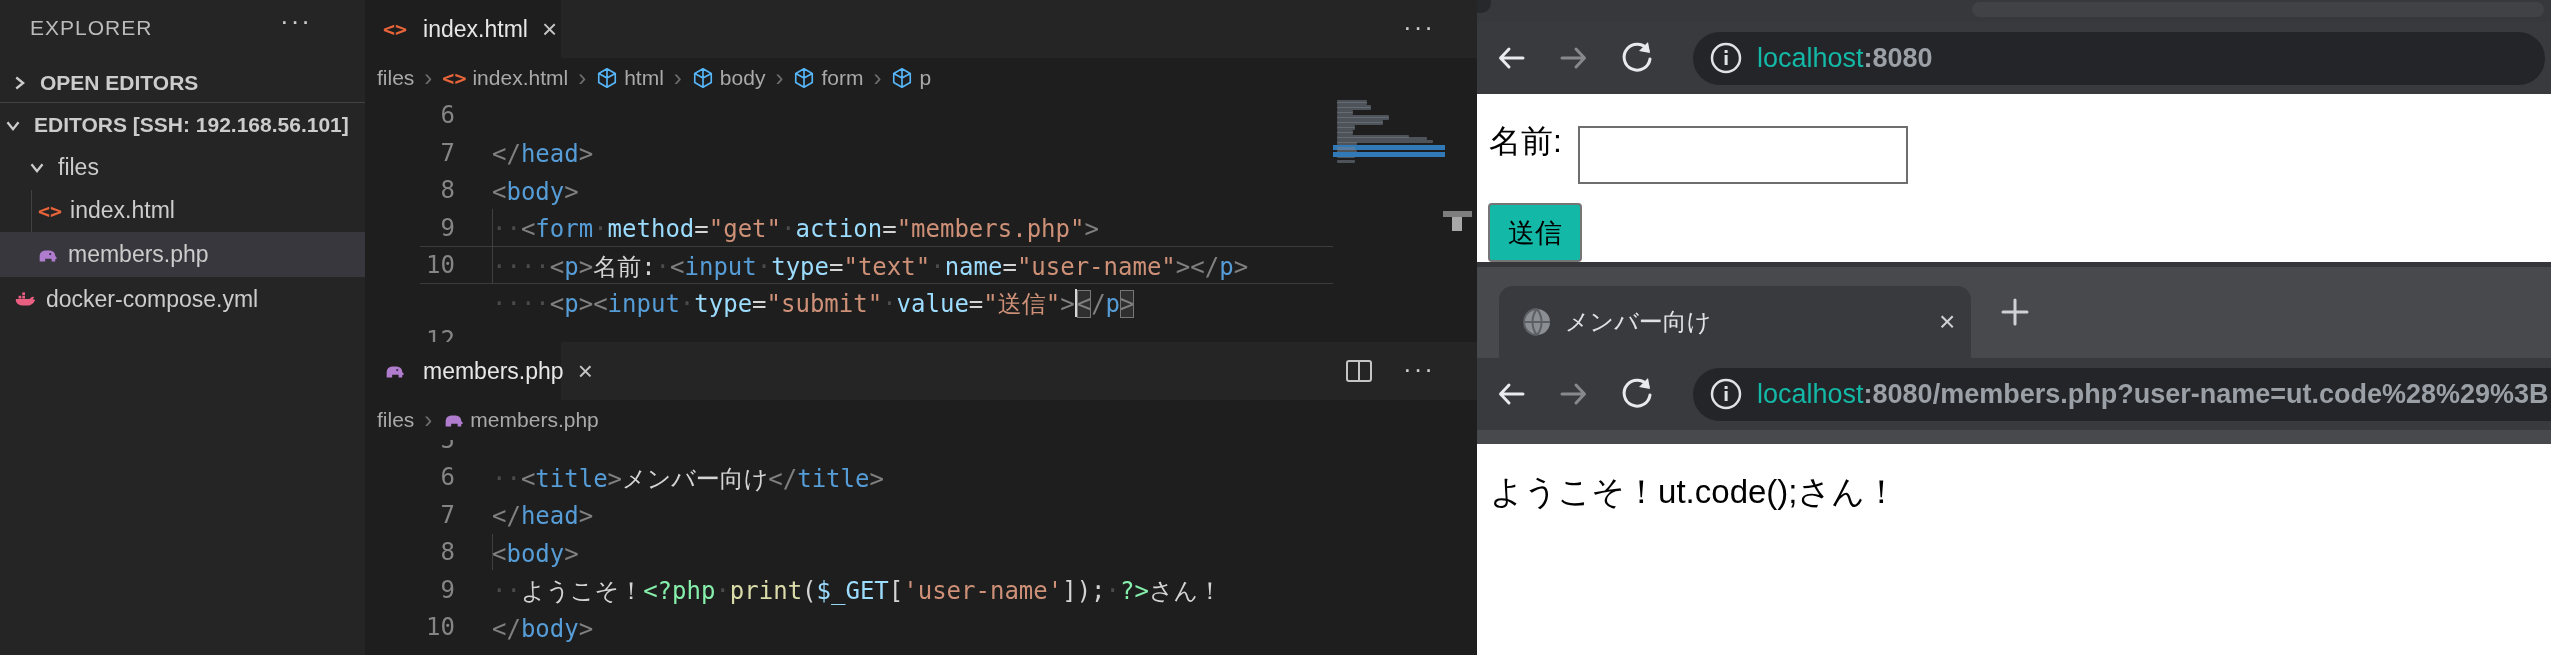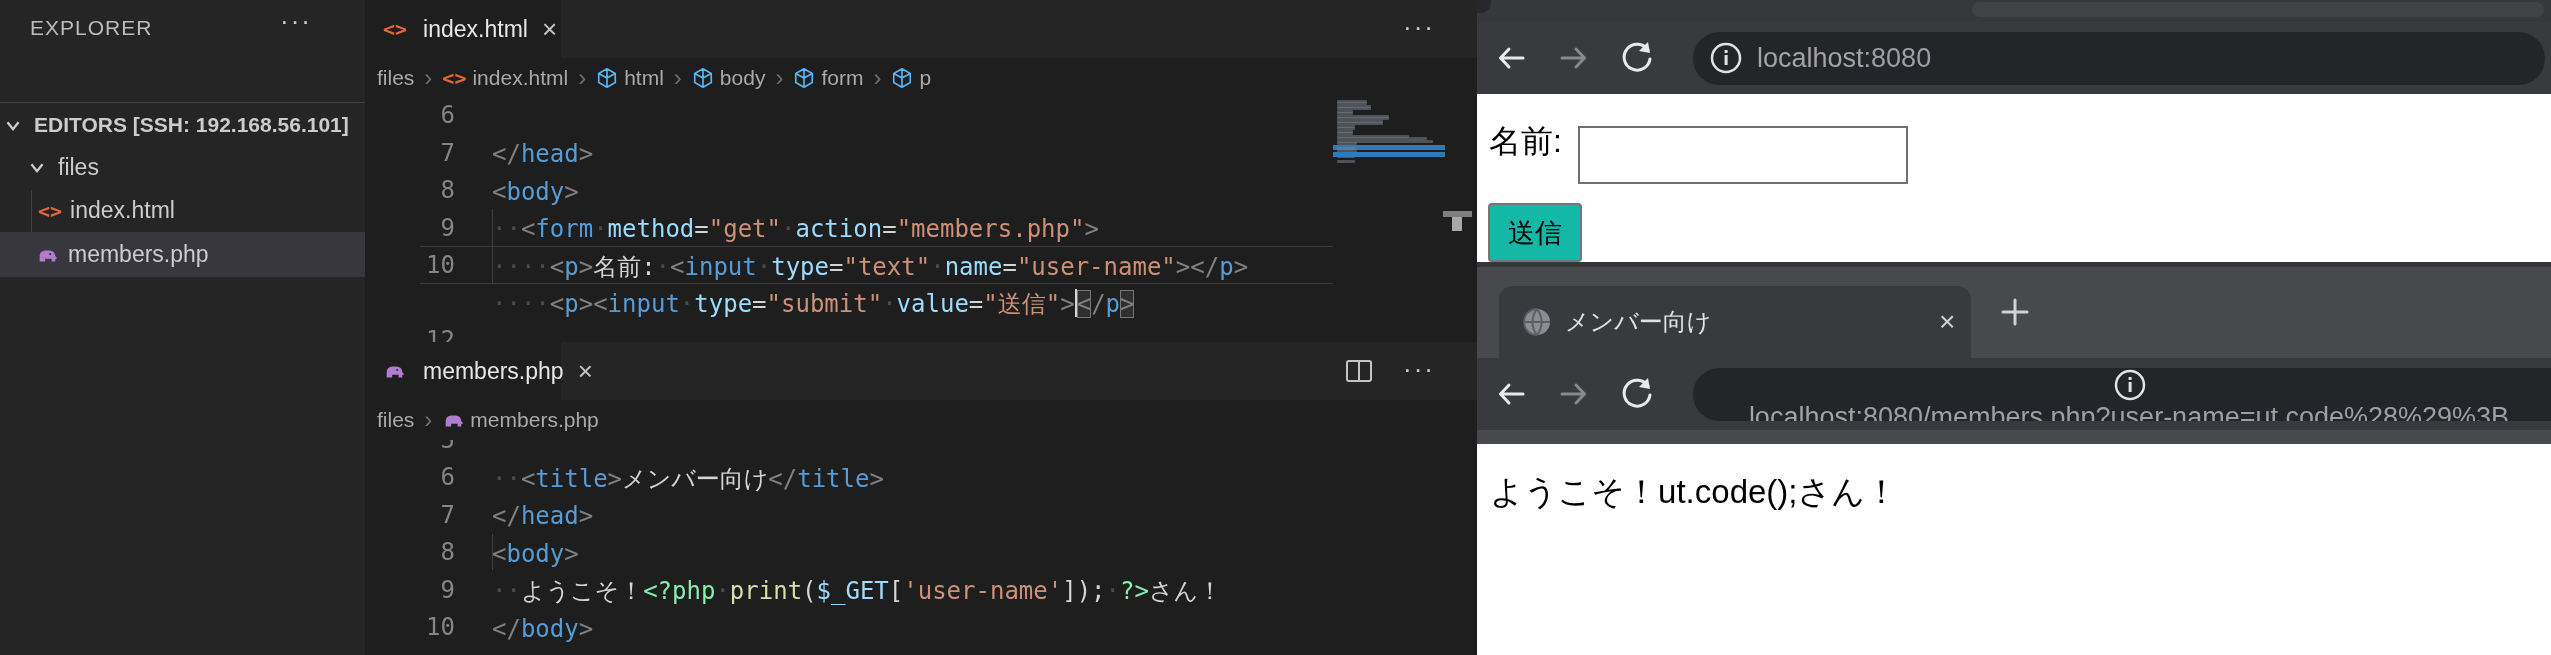--- a/index.html
+++ b/index.html
@@ -49,21 +49,21 @@
   .mouse-T-bar{left:1078px;top:211px;width:29px;height:6px;background:#7e7e7e;}
   .mouse-T-stem{left:1087px;top:217px;width:10px;height:14px;background:#a8a8a8;}
 
   
   .browser1{left:1477px;top:0;width:1074px;height:262px;background:#37383b;}
   .browser2{left:1477px;top:262px;width:1074px;height:393px;background:#48494c;}
   .b-toolbar{position:absolute;left:0;width:1074px;height:72px;background:#393a3e;display:flex;align-items:center;}
   .nav-ic{width:36px;height:36px;margin-left:16px;flex:0 0 auto;}
   .pill{position:absolute;height:53px;border-radius:27px;background:#232529;display:flex;align-items:center;overflow:hidden;}
   .pill .url{font-size:27px;white-space:nowrap;margin-left:14px;}
-  .u-host{color:#a3a3a3;} .u-rest{color:#9aa0a6;}
+  .u-host{color:#14b8a6;} .u-rest{color:#9aa0a6;font-weight:bold;}
   .page{position:absolute;left:0;width:1074px;background:#ffffff;color:#000;}
   .jp32{font-size:32px;color:#000;}
   .b1-corner{left:0;top:0;width:14px;height:13px;background:#27282b;border-radius:0 0 10px 0;}
   .b1-newtab{left:495px;top:2px;width:572px;height:15px;background:#414246;border-radius:10px;}
   .text-input{position:absolute;left:101px;top:32px;width:330px;height:58px;background:#fff;
     border:2px solid #6e6e6e;box-sizing:border-box;}
   .submit-btn{position:absolute;left:11px;top:109px;width:90px;height:55px;background:#14b8a6;
     border:2px solid #757575;border-radius:4px;font-size:27px;color:#000;
     display:flex;align-items:center;justify-content:center;font-family:"Liberation Sans",sans-serif;}
   .b2-topline{left:0;top:0;width:1074px;height:5px;background:#35363a;}
@@ -75,20 +75,26 @@
 </style>
 </head>
 <body>
 
 <div class="screen">
 
   <div class="abs sidebar">
     <div class="abs sb-title">EXPLORER</div>
     <div class="abs sb-dots">···</div>
 
+    <div class="sb-row sect" style="top:66px;height:34px;">
+      <svg class="icon16" style="margin-left:8px" viewBox="0 0 16 16">
+          <path d="M6 4 L11 8 L6 12" fill="none" stroke="#cccccc" stroke-width="1.7"></path>
+        </svg>
+      <span class="lbl">OPEN EDITORS</span>
+    </div>
     <div class="abs divider"></div>
 
     <div class="sb-row sect" style="top:106px;height:38px;">
       <svg class="icon16" style="margin-left:2px" viewBox="0 0 16 16">
           <path d="M4 6 L8 11 L12 6" fill="none" stroke="#cccccc" stroke-width="1.7"></path>
         </svg>
       <span class="lbl">EDITORS [SSH: 192.168.56.101]</span>
     </div>
 
     <div class="sb-row item" style="top:148px;height:38px;">
@@ -106,20 +112,29 @@
     </div>
 
     <div class="sb-row item sel" style="top:232px;height:45px;">
       <svg class="icon16" style="margin-left:36px" viewBox="0 0 24 24">
         <path d="M4 19 v-6 a6 6 0 0 1 6-6 h5 a6 6 0 0 1 6 6 l2 2.5 -2 1 v2.5 h-4 v-3 h-7 v3 H6 z" fill="#b07ccd"></path>
         <circle cx="15.5" cy="11" r="1.2" fill="#3b2a4d"></circle>
       </svg>
       <span class="lbl">members.php</span>
     </div>
 
+    <div class="sb-row item" style="top:279px;height:40px;">
+      <svg class="icon16" style="margin-left:14px" viewBox="0 0 24 24">
+        <path d="M2 14 c0 0 1 5 7 5 h6 c4 0 7-3 8-6 l-2.5-1 1.5-2 c-1-.6-2.6-.4-3.5.5 L17 12 H2 z" fill="#e95f82"></path>
+        <rect x="5" y="8.5" width="3" height="3" fill="#e95f82"></rect>
+          <rect x="9" y="8.5" width="3" height="3" fill="#e95f82"></rect>
+        <rect x="9" y="4.8" width="3" height="3" fill="#e95f82"></rect>
+      </svg>
+      <span class="lbl">docker-compose.yml</span>
+    </div>
   </div>
 
   <div class="abs editors">
 
     <div class="tabbar" style="top:0;">
       <div class="tab">
         <span class="html-glyph">&lt;&gt;</span>
         <span class="t-label">index.html</span>
         <span class="t-close">×</span>
       </div>
@@ -293,21 +308,21 @@
       <svg class="nav-ic" viewBox="0 0 36 36">
         <path d="M30 18 H8 M16 9 L7.5 18 L16 27" fill="none" stroke="#e8eaed" stroke-width="3" stroke-linecap="round" stroke-linejoin="round"></path>
       </svg>
       <svg class="nav-ic" style="margin-left:27px" viewBox="0 0 36 36">
         <path d="M6 18 H28 M20 9 L28.5 18 L20 27" fill="none" stroke="#87898d" stroke-width="3" stroke-linecap="round" stroke-linejoin="round"></path>
       </svg>
       <svg class="nav-ic" style="margin-left:27px" viewBox="0 0 36 36">
         <path d="M29 10 A 13 13 0 1 0 31 19" fill="none" stroke="#e8eaed" stroke-width="3" stroke-linecap="round"></path>
         <polygon points="29,2 31,13 20,11" fill="#e8eaed"></polygon>
       </svg>
-      <div class="pill" style="left:216px;width:858px;border-radius:27px 0 0 27px;flex-direction:column;">
+      <div class="pill" style="left:216px;width:858px;border-radius:27px 0 0 27px;">
         <svg style="width:34px;height:34px;margin-left:16px;flex:0 0 auto;" viewBox="0 0 34 34">
           <circle cx="17" cy="17" r="14" fill="none" stroke="#dfe3e6" stroke-width="2.5"></circle>
           <rect x="15.6" y="14" width="3" height="10" fill="#dfe3e6"></rect>
           <rect x="15.6" y="9" width="3" height="3" fill="#dfe3e6"></rect>
         </svg>
         <div class="url">
           <span class="u-host">localhost</span><span class="u-rest">:8080/members.php?user-name=ut.code%28%29%3B</span>
         </div>
       </div>
     </div>

